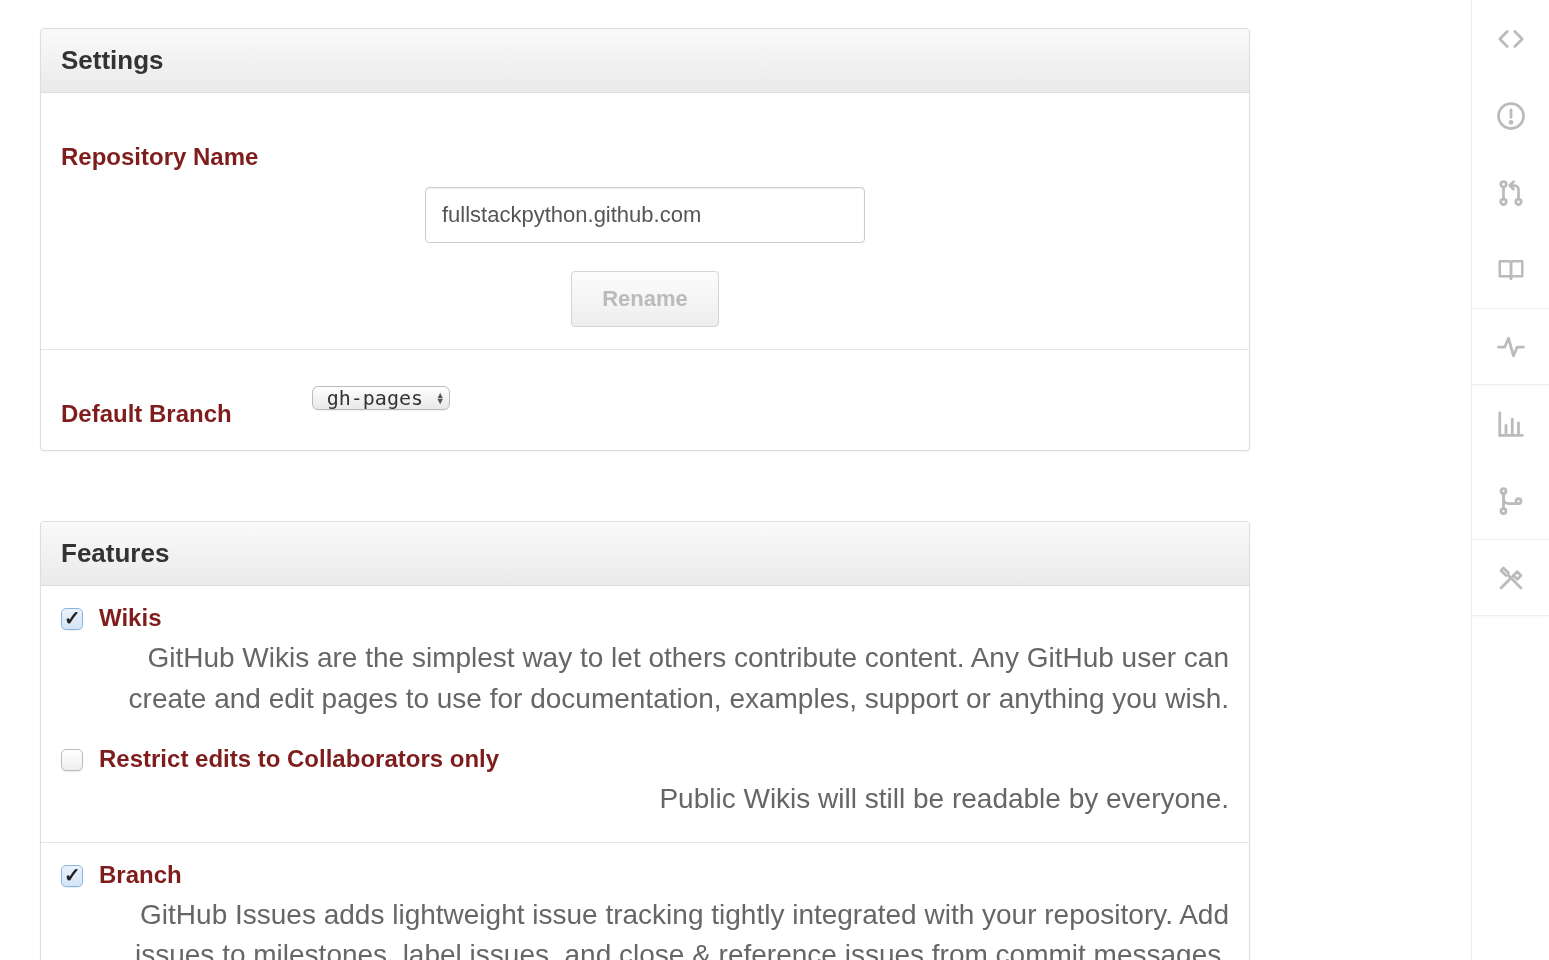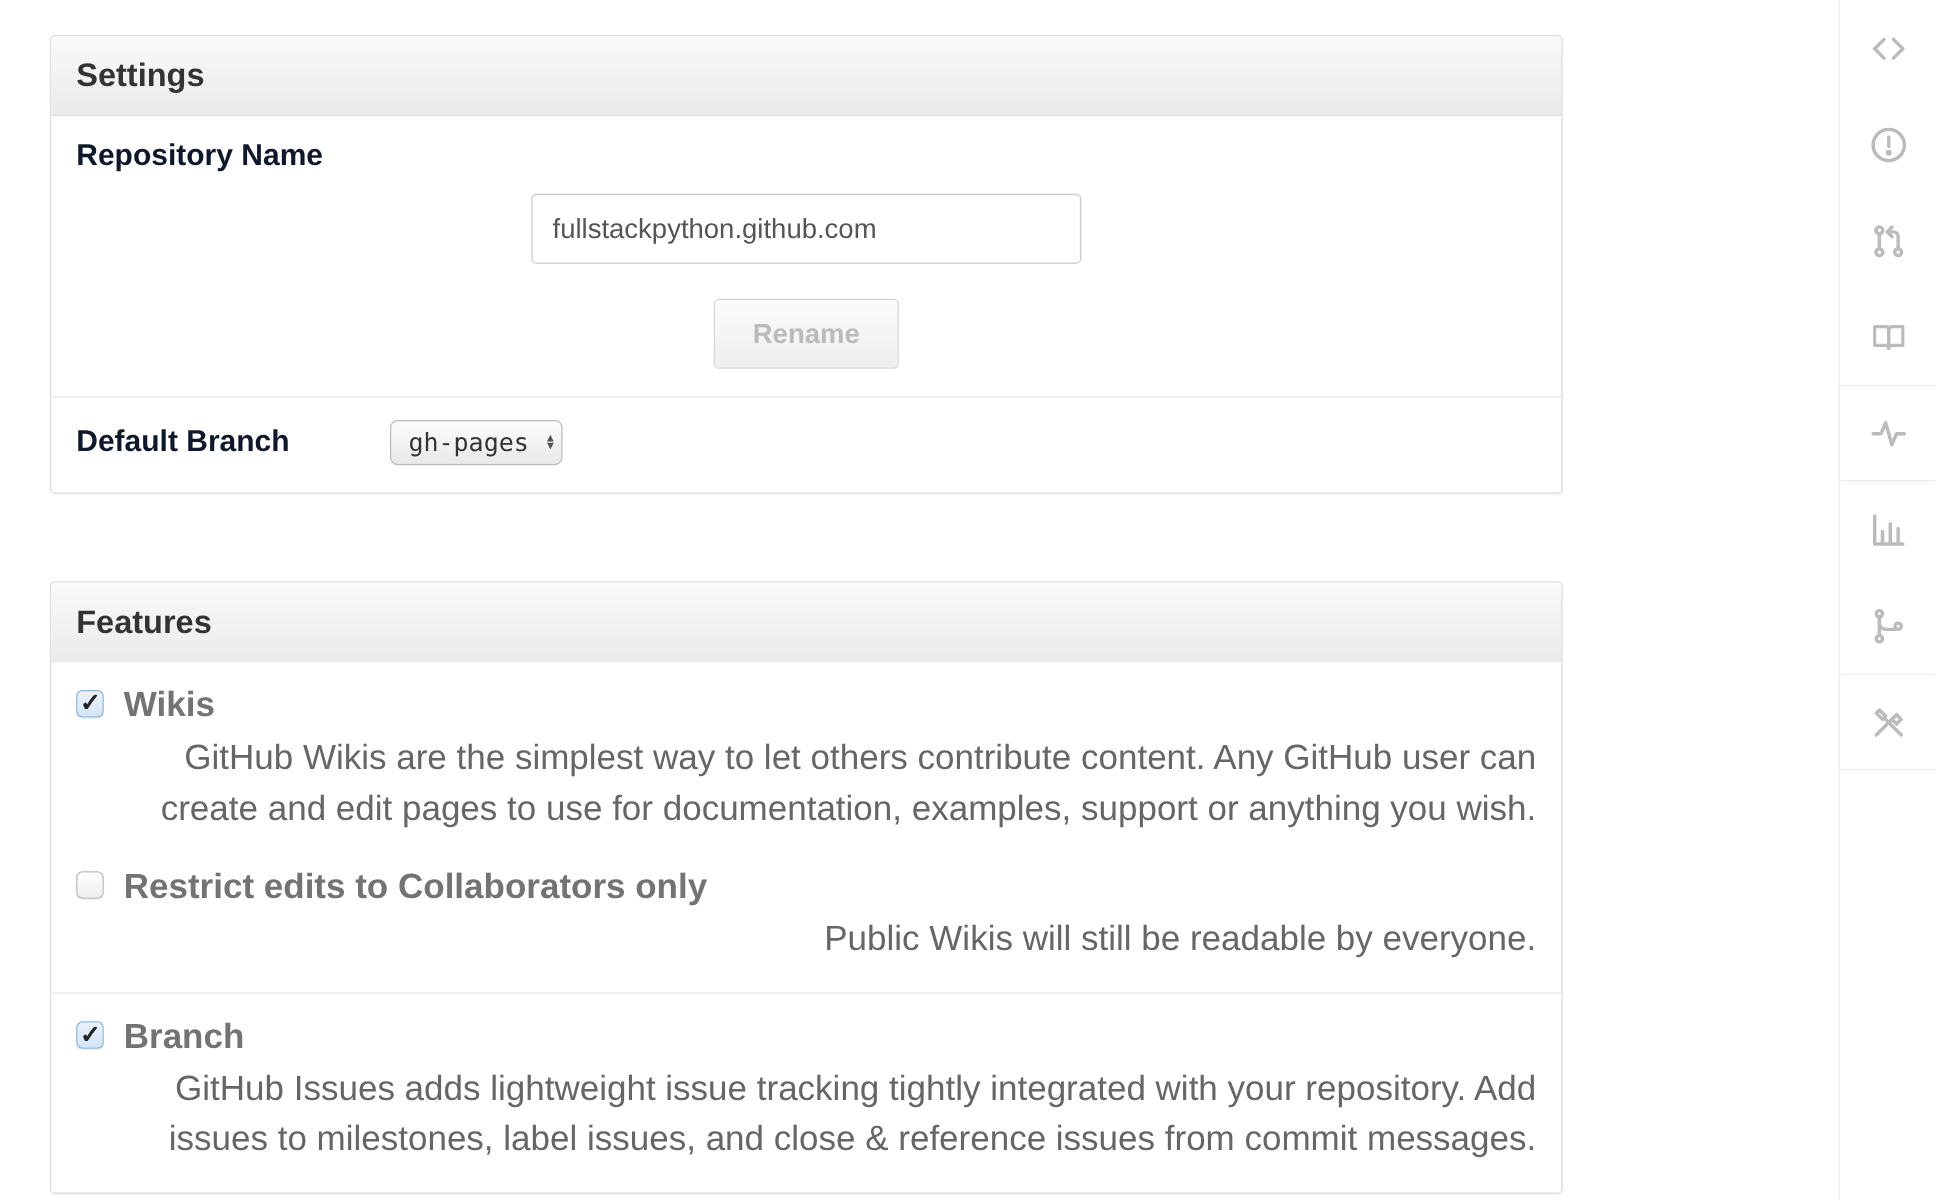--- a/index.html
+++ b/index.html
@@ -33,25 +33,26 @@
     font-size: 26px;
     font-weight: bold;
     color: #333;
   }
   .section {
     padding: 18px 20px 22px 20px;
     border-bottom: 1px solid #e5e5e5;
   }
   .section:last-child { border-bottom: none; }
   .label {
-    color: #0f172a;
+    color: #7f1d1d;
     font-size: 24px;
     font-weight: 600;
     margin-bottom: 16px;
     display: block;
+    margin-top: 32px;
   }
   .row { display: flex; align-items: center; gap: 28px; flex-direction: column; }
   .repo-input {
     font-size: 22px;
     padding: 14px 16px;
     border: 1px solid #ccc;
     border-radius: 4px;
     width: 440px;
     color: #555;
     box-shadow: inset 0 1px 2px rgba(0,0,0,0.06);
@@ -73,21 +74,21 @@
     display: inline-flex;
     align-items: center;
     border: 1px solid #bbb;
     border-radius: 6px;
     background: linear-gradient(#fefefe,#e8e8e8);
     padding: 2px 26px 2px 14px;
     font-family: "Menlo","Consolas",monospace;
     font-size: 20px;
     color: #333;
     box-shadow: 0 1px 0 rgba(0,0,0,0.05);
-    height: 36px;
+    height: 24px;
   }
   .select-wrap .arrows {
     position: absolute;
     right: 6px;
     top: 50%;
     transform: translateY(-50%);
     display: flex;
     flex-direction: column;
     line-height: 6px;
     font-size: 9px;
@@ -118,23 +119,23 @@
     content: "✓";
     position: absolute;
     top: -3px;
     left: 2px;
     font-size: 20px;
     font-weight: bold;
     color: #222;
   }
   .feature-body { flex: 1; }
   .feature-title {
-    font-size: 28px;
+    font-size: 24px;
     font-weight: bold;
-    color: #737373;
+    color: #7f1d1d;
     margin-bottom: 6px;
   }
   .feature-desc {
     font-size: 28px;
     color: #666;
     line-height: 1.45;
     text-align: right;
   }
   
   .right-nav {

